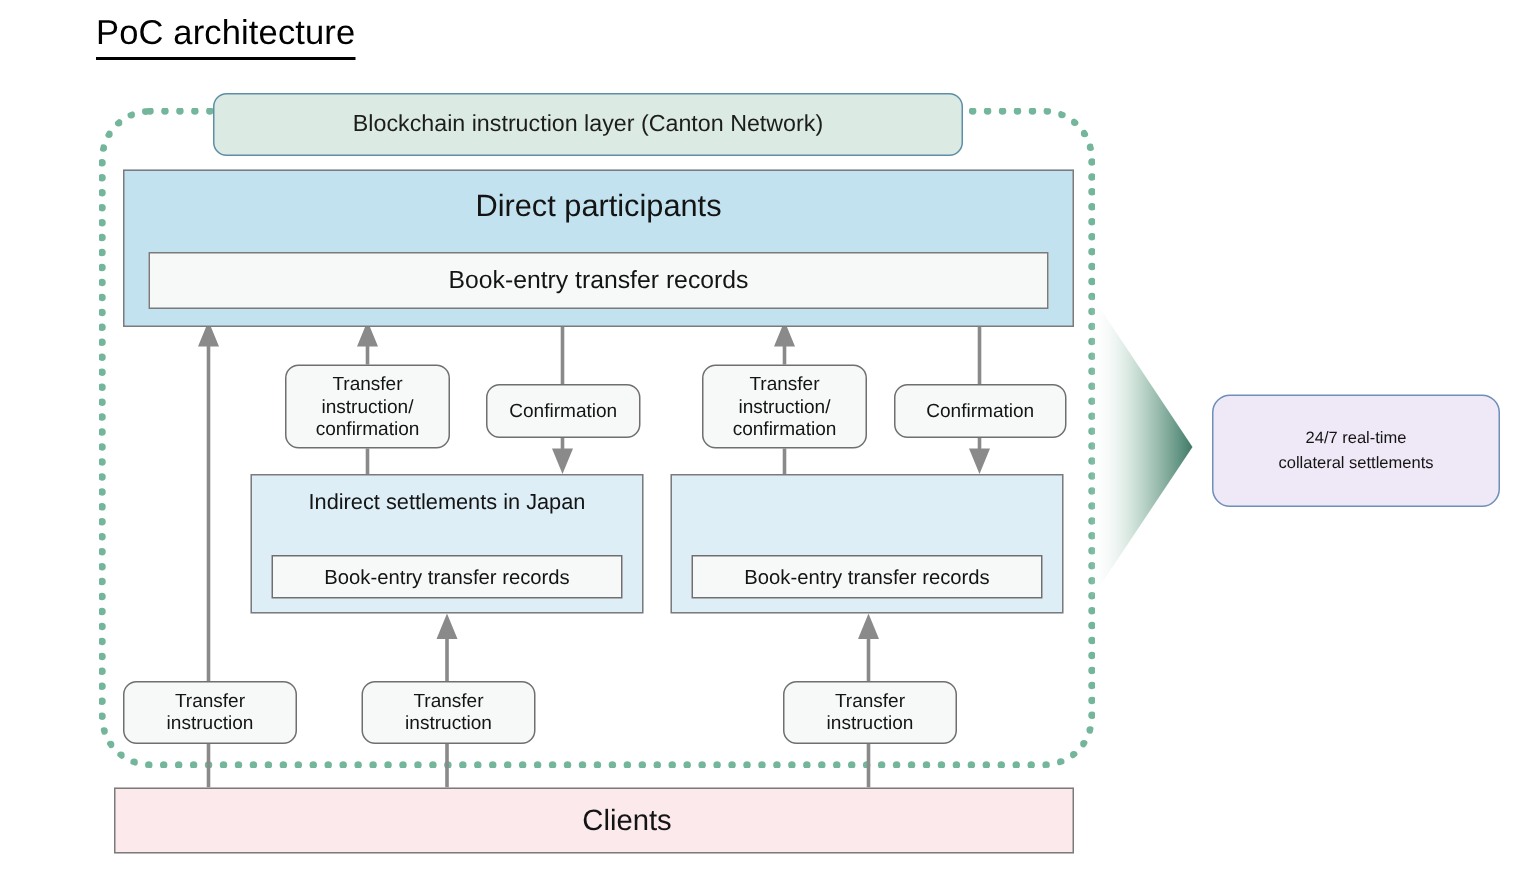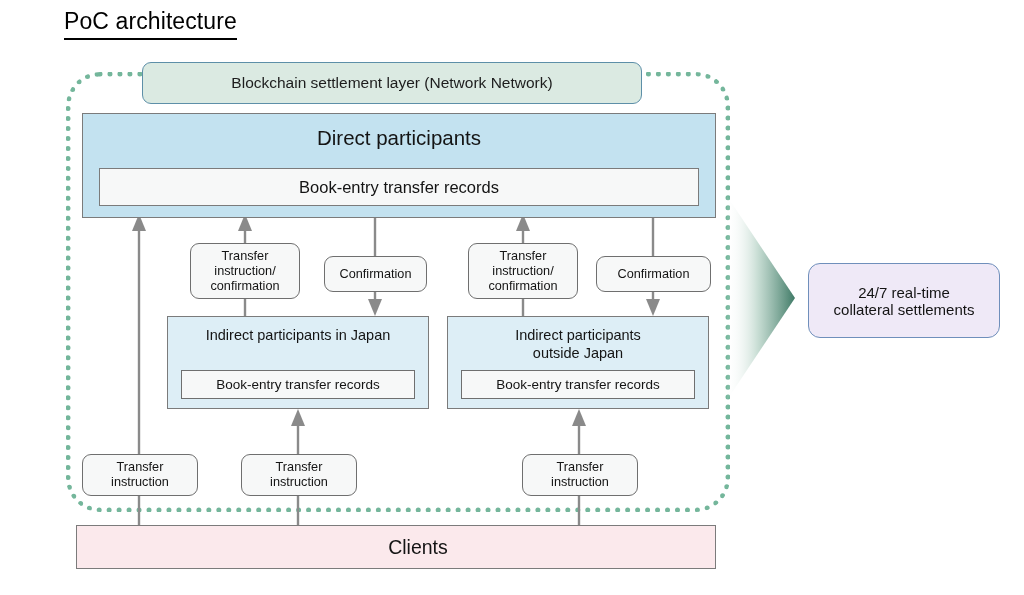--- a/index.html
+++ b/index.html
@@ -178,21 +178,21 @@
   }
 
   .outcome {
     left: 808px;
     top: 263px;
     width: 192px;
     height: 75px;
     background: #efe9f7;
     border: 1.6px solid #6f8fbb;
     border-radius: 12px;
-    font-size: 15px;
+    font-size: 11px;
     line-height: 17px;
     color: #141414;
     z-index: 6;
   }
 
   
   #wires {
     position: absolute;
     left: 0;
     top: 0;
@@ -250,21 +250,21 @@
     <polygon class="head" points="298,409 291,426 305,426"></polygon>
 
     <path class="wire" d="M 579 454 L 579 423"></path>
     <polygon class="head" points="579,409 572,426 586,426"></polygon>
 
     <path class="wire" d="M 139 525 L 139 496"></path>
     <path class="wire" d="M 298 525 L 298 496"></path>
     <path class="wire" d="M 579 525 L 579 496"></path>
   </svg>
 
-  <div class="box blockchain-layer">Blockchain settlement layer (Network Network)</div>
+  <div class="box blockchain-layer">Blockchain instruction layer (Canton Network)</div>
 
   <div class="box direct-participants">
     <div class="dp-title">Direct participants</div>
     <div class="records-strip">Book-entry transfer records</div>
   </div>
 
   <div class="box pill ti-conf-1">
     <div>
       <div>Transfer</div>
       <div>instruction/</div>
@@ -279,30 +279,26 @@
       <div>Transfer</div>
       <div>instruction/</div>
       <div>confirmation</div>
     </div>
   </div>
 
   <div class="box pill conf-2">Confirmation</div>
 
   <div class="box indirect indirect-jp">
     <div class="ip-title">
-      <div>Indirect participants in Japan</div>
+      <div>Indirect settlements in Japan</div>
     </div>
     <div class="inner-records">Book-entry transfer records</div>
   </div>
 
   <div class="box indirect indirect-ov">
-    <div class="ip-title">
-      <div>Indirect participants</div>
-      <div>outside Japan</div>
-    </div>
     <div class="inner-records">Book-entry transfer records</div>
   </div>
 
   <div class="box ti-bottom ti-b1">
     <div>
       <div>Transfer</div>
       <div>instruction</div>
     </div>
   </div>
   <div class="box ti-bottom ti-b2">

